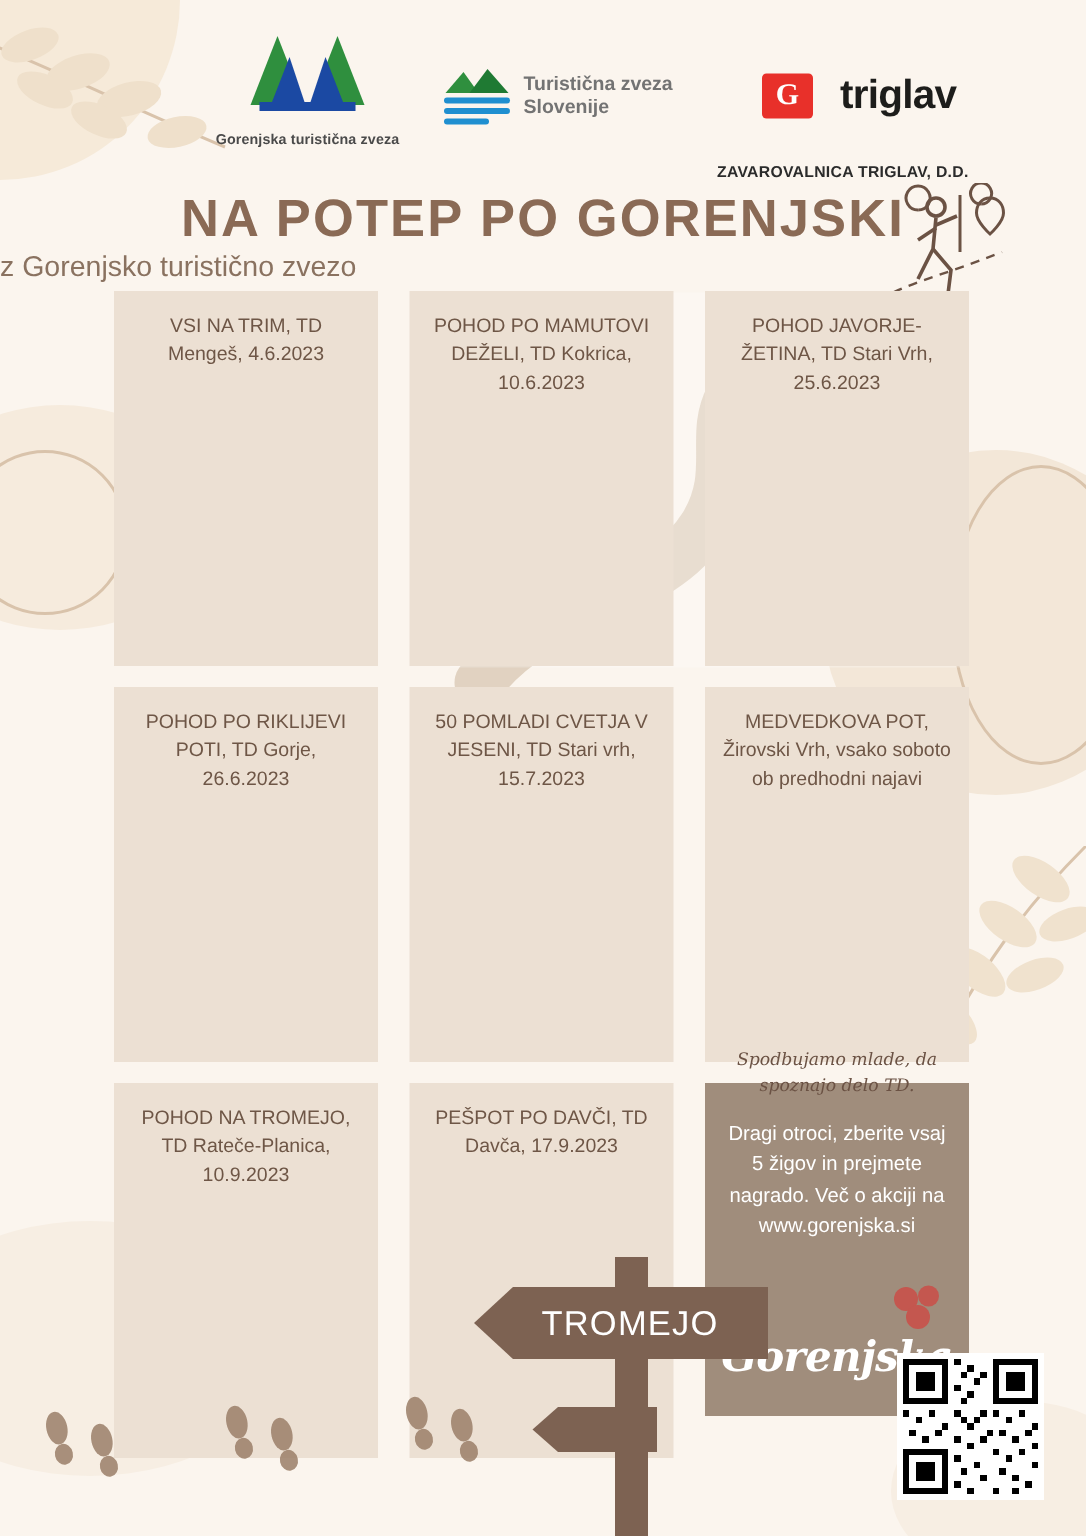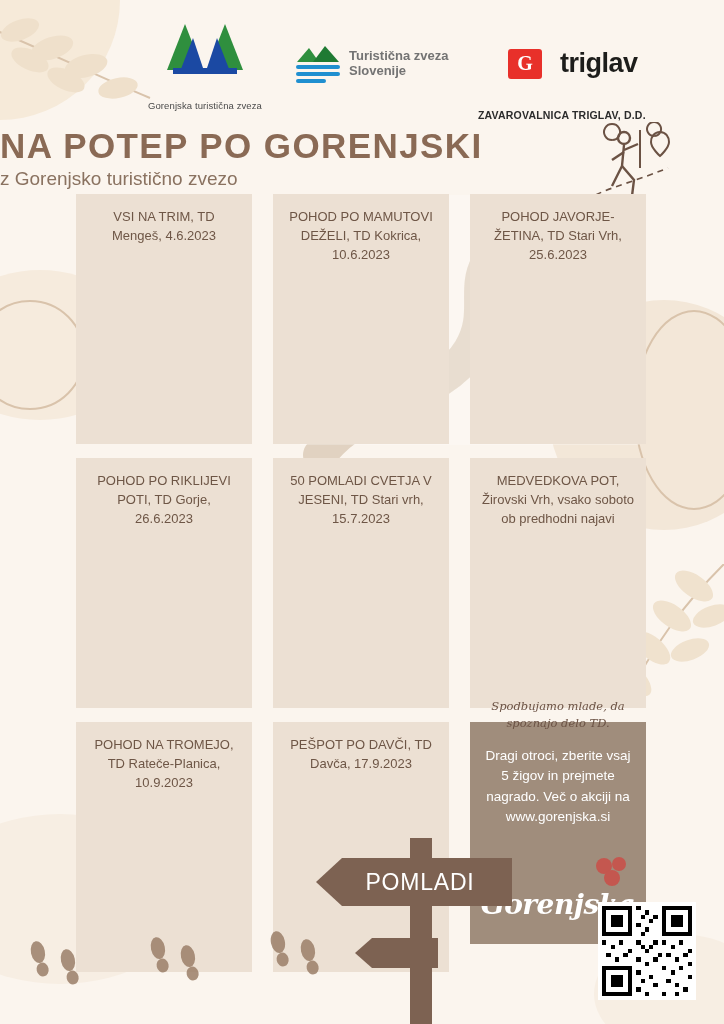--- a/index.html
+++ b/index.html
@@ -66,21 +66,21 @@
   .branch-tl { left: -10px; top: 18px; }
   .branch-br { right: 0px; bottom: 310px; }
 
   
   .logos {
     position: absolute; top: 14px; left: 0; width: 724px;
     height: 100px;
   }
   .logo-gtz { position: absolute; left: 130px; top: 4px; text-align: center; width: 150px; }
   .logo-gtz .name {
-    font-size: 9.5px; color: #4a4a4a; font-weight: normal; margin-top: 18px;
+    font-size: 9.5px; color: #4a4a4a; font-weight: bold; margin-top: 5px;
     letter-spacing: .1px;
   }
   .logo-tzs { position: absolute; left: 295px; top: 30px; display: flex; align-items: center; gap: 8px; }
   .logo-tzs .txt { font-size: 13px; font-weight: bold; color: #737373; line-height: 1.15; }
   .logo-triglav { position: absolute; left: 508px; top: 34px; display: flex; align-items: center; gap: 18px; }
   .triglav-mark {
     width: 34px; height: 30px; background: #e8302a; border-radius: 3px;
     position: relative;
   }
   .triglav-mark::after {
@@ -91,21 +91,21 @@
   }
   .triglav-word { font-size: 27px; font-weight: bold; color: #1d1d1b; letter-spacing: -.5px; }
   .zav-label {
     position: absolute; left: 478px; top: 95px;
     font-size: 10.5px; font-weight: bold; color: #2b2b2b; letter-spacing: .2px;
   }
 
   
   .title {
     position: absolute; left: 0; top: 126px; width: 724px;
-    text-align: left;
+    text-align: center;
     font-size: 35px; font-weight: bold; color: #8a6a55;
     letter-spacing: 1.4px;
   }
   .subtitle {
     position: absolute; left: 0; top: 168px; width: 724px;
     text-align: left;
     font-size: 19px; color: #8a7260;
   }
 
   
@@ -343,21 +343,21 @@
           </svg>
           <span class="gorenjska-word">Gorenjska</span>
         </div>
       </div>
     </div>
   </div>
 
   <div class="signpost">
     <div class="sign-post"></div>
     <div class="sign-main">
-      <div class="lbl">POMLADI</div>
+      <div class="lbl">TROMEJO</div>
     </div>
     <div class="sign-small"></div>
   </div>
 
   <div class="qr">
     <svg class="qr-inner" viewBox="0 0 21 21" shape-rendering="crispEdges">
       <rect width="21" height="21" fill="#fff"></rect>
       <g fill="#000">
         <rect x="0" y="0" width="7" height="1"></rect>
           <rect x="0" y="6" width="7" height="1"></rect>

